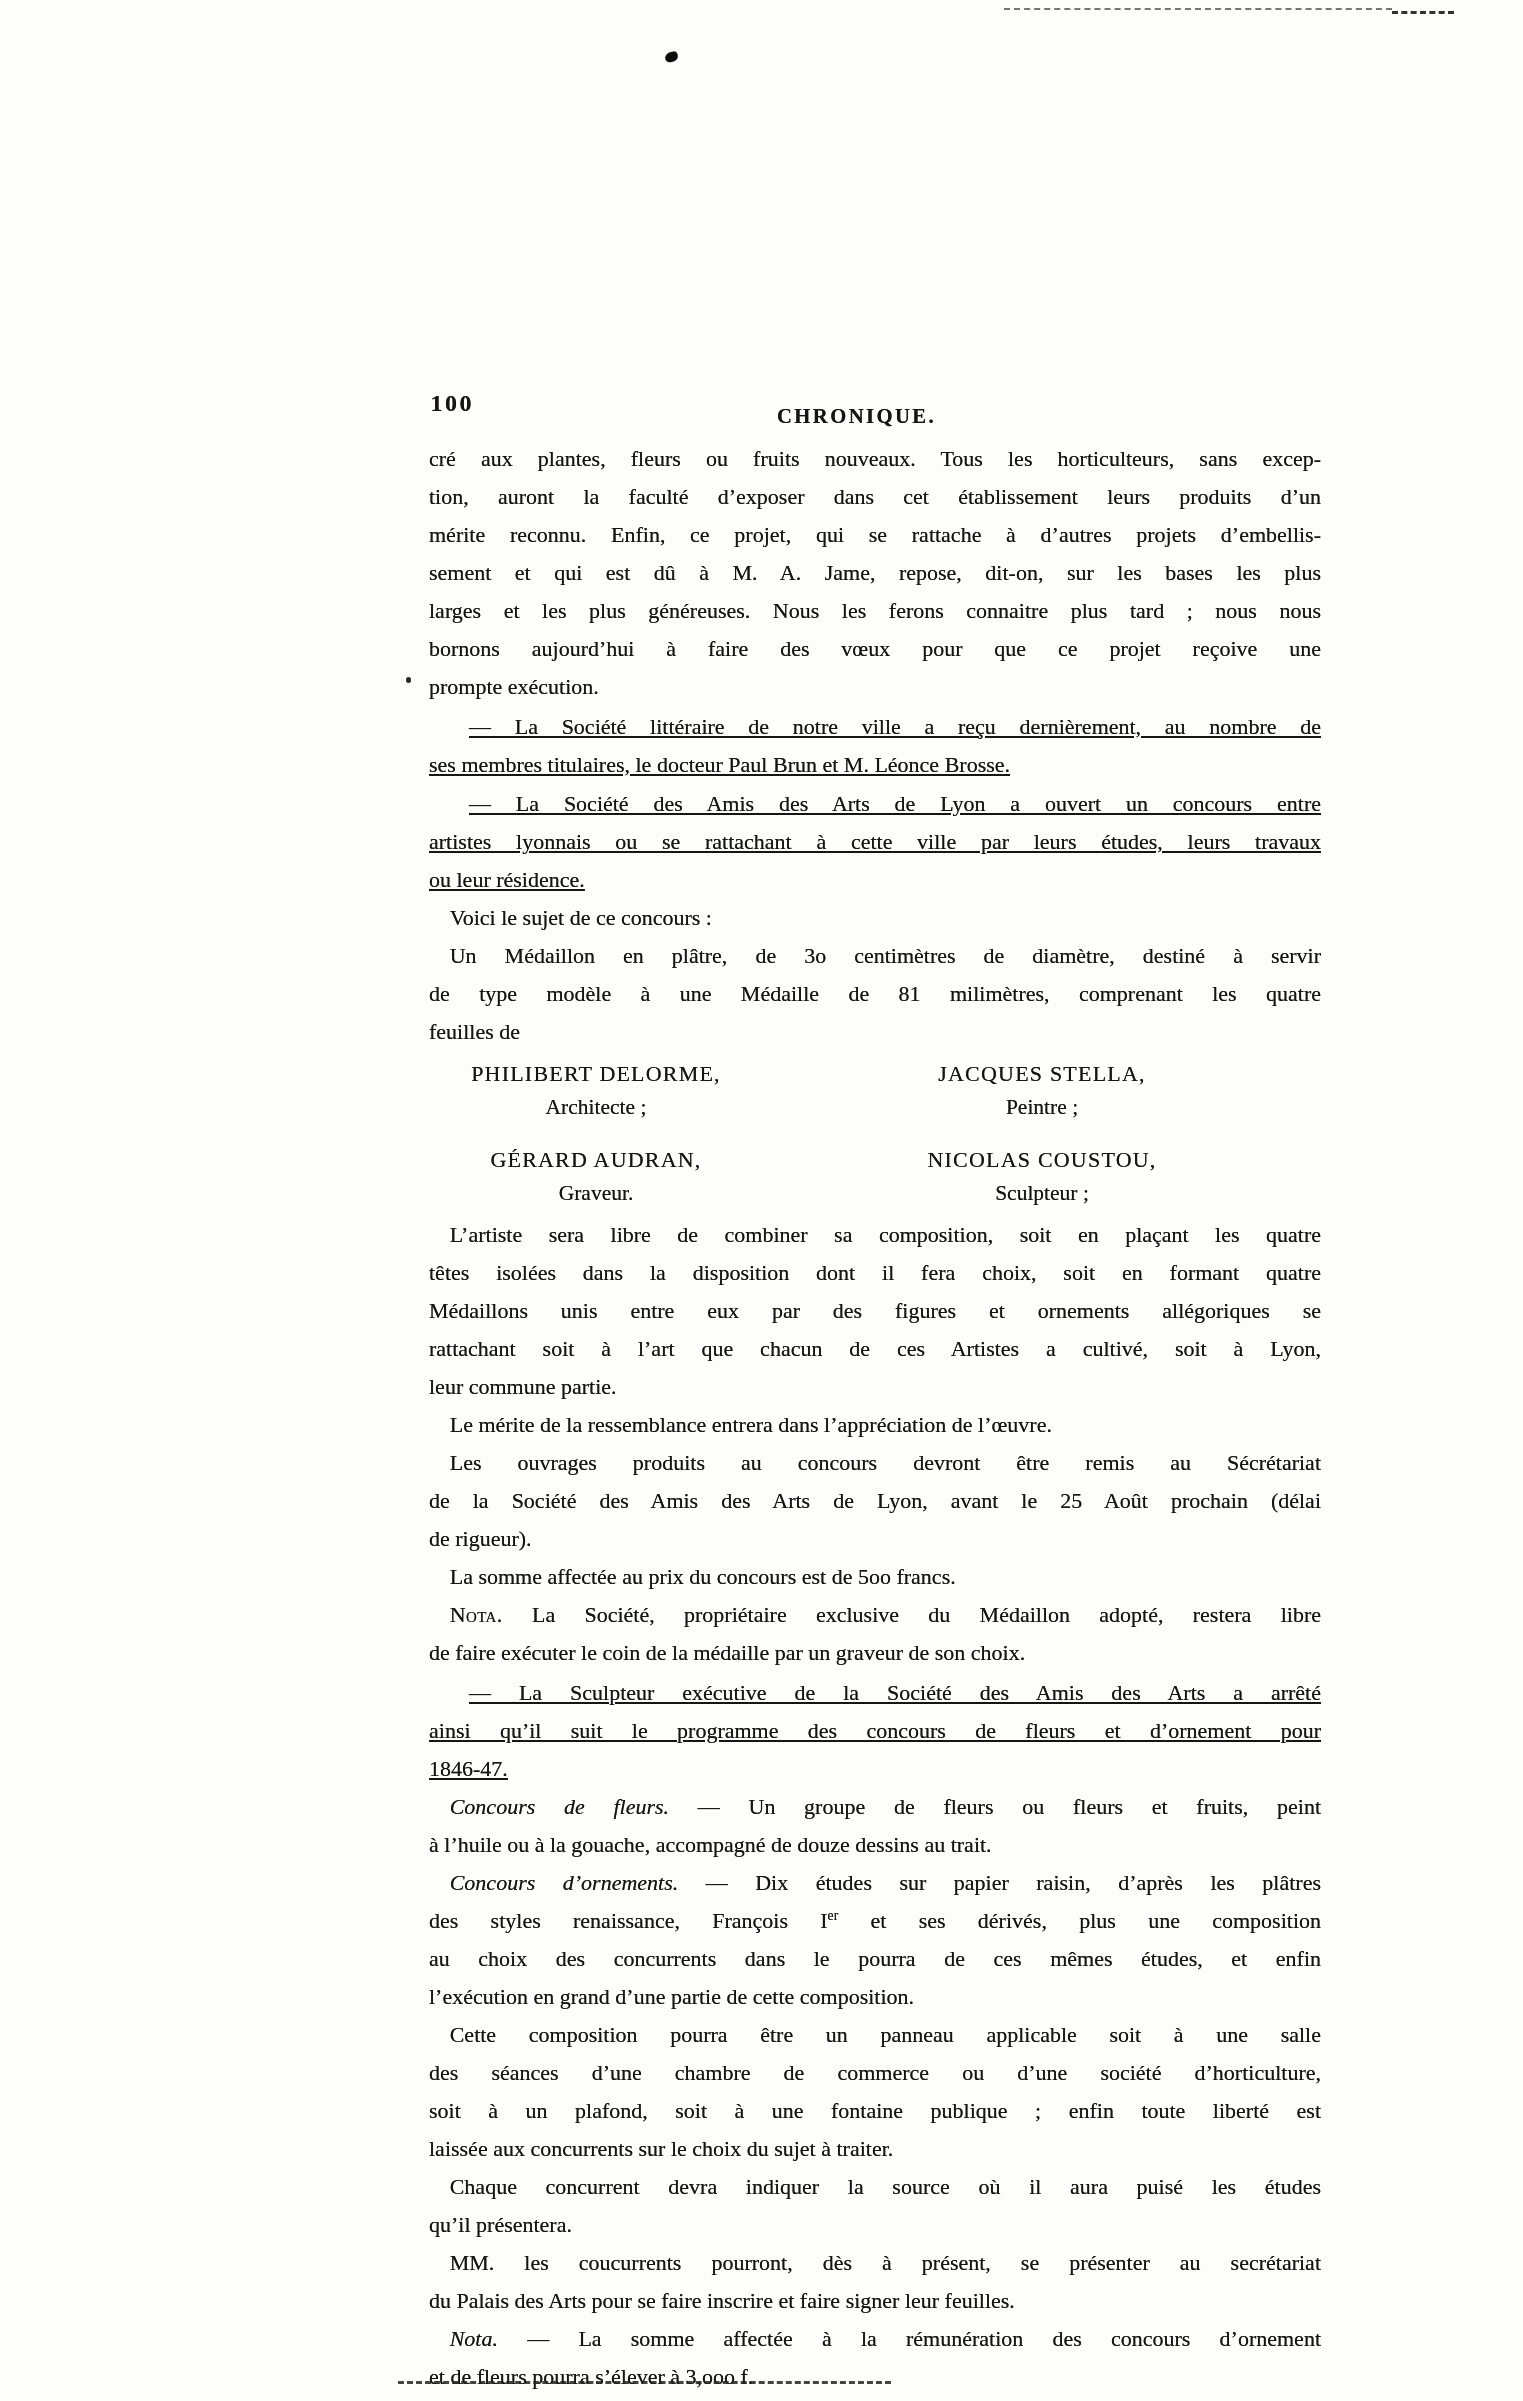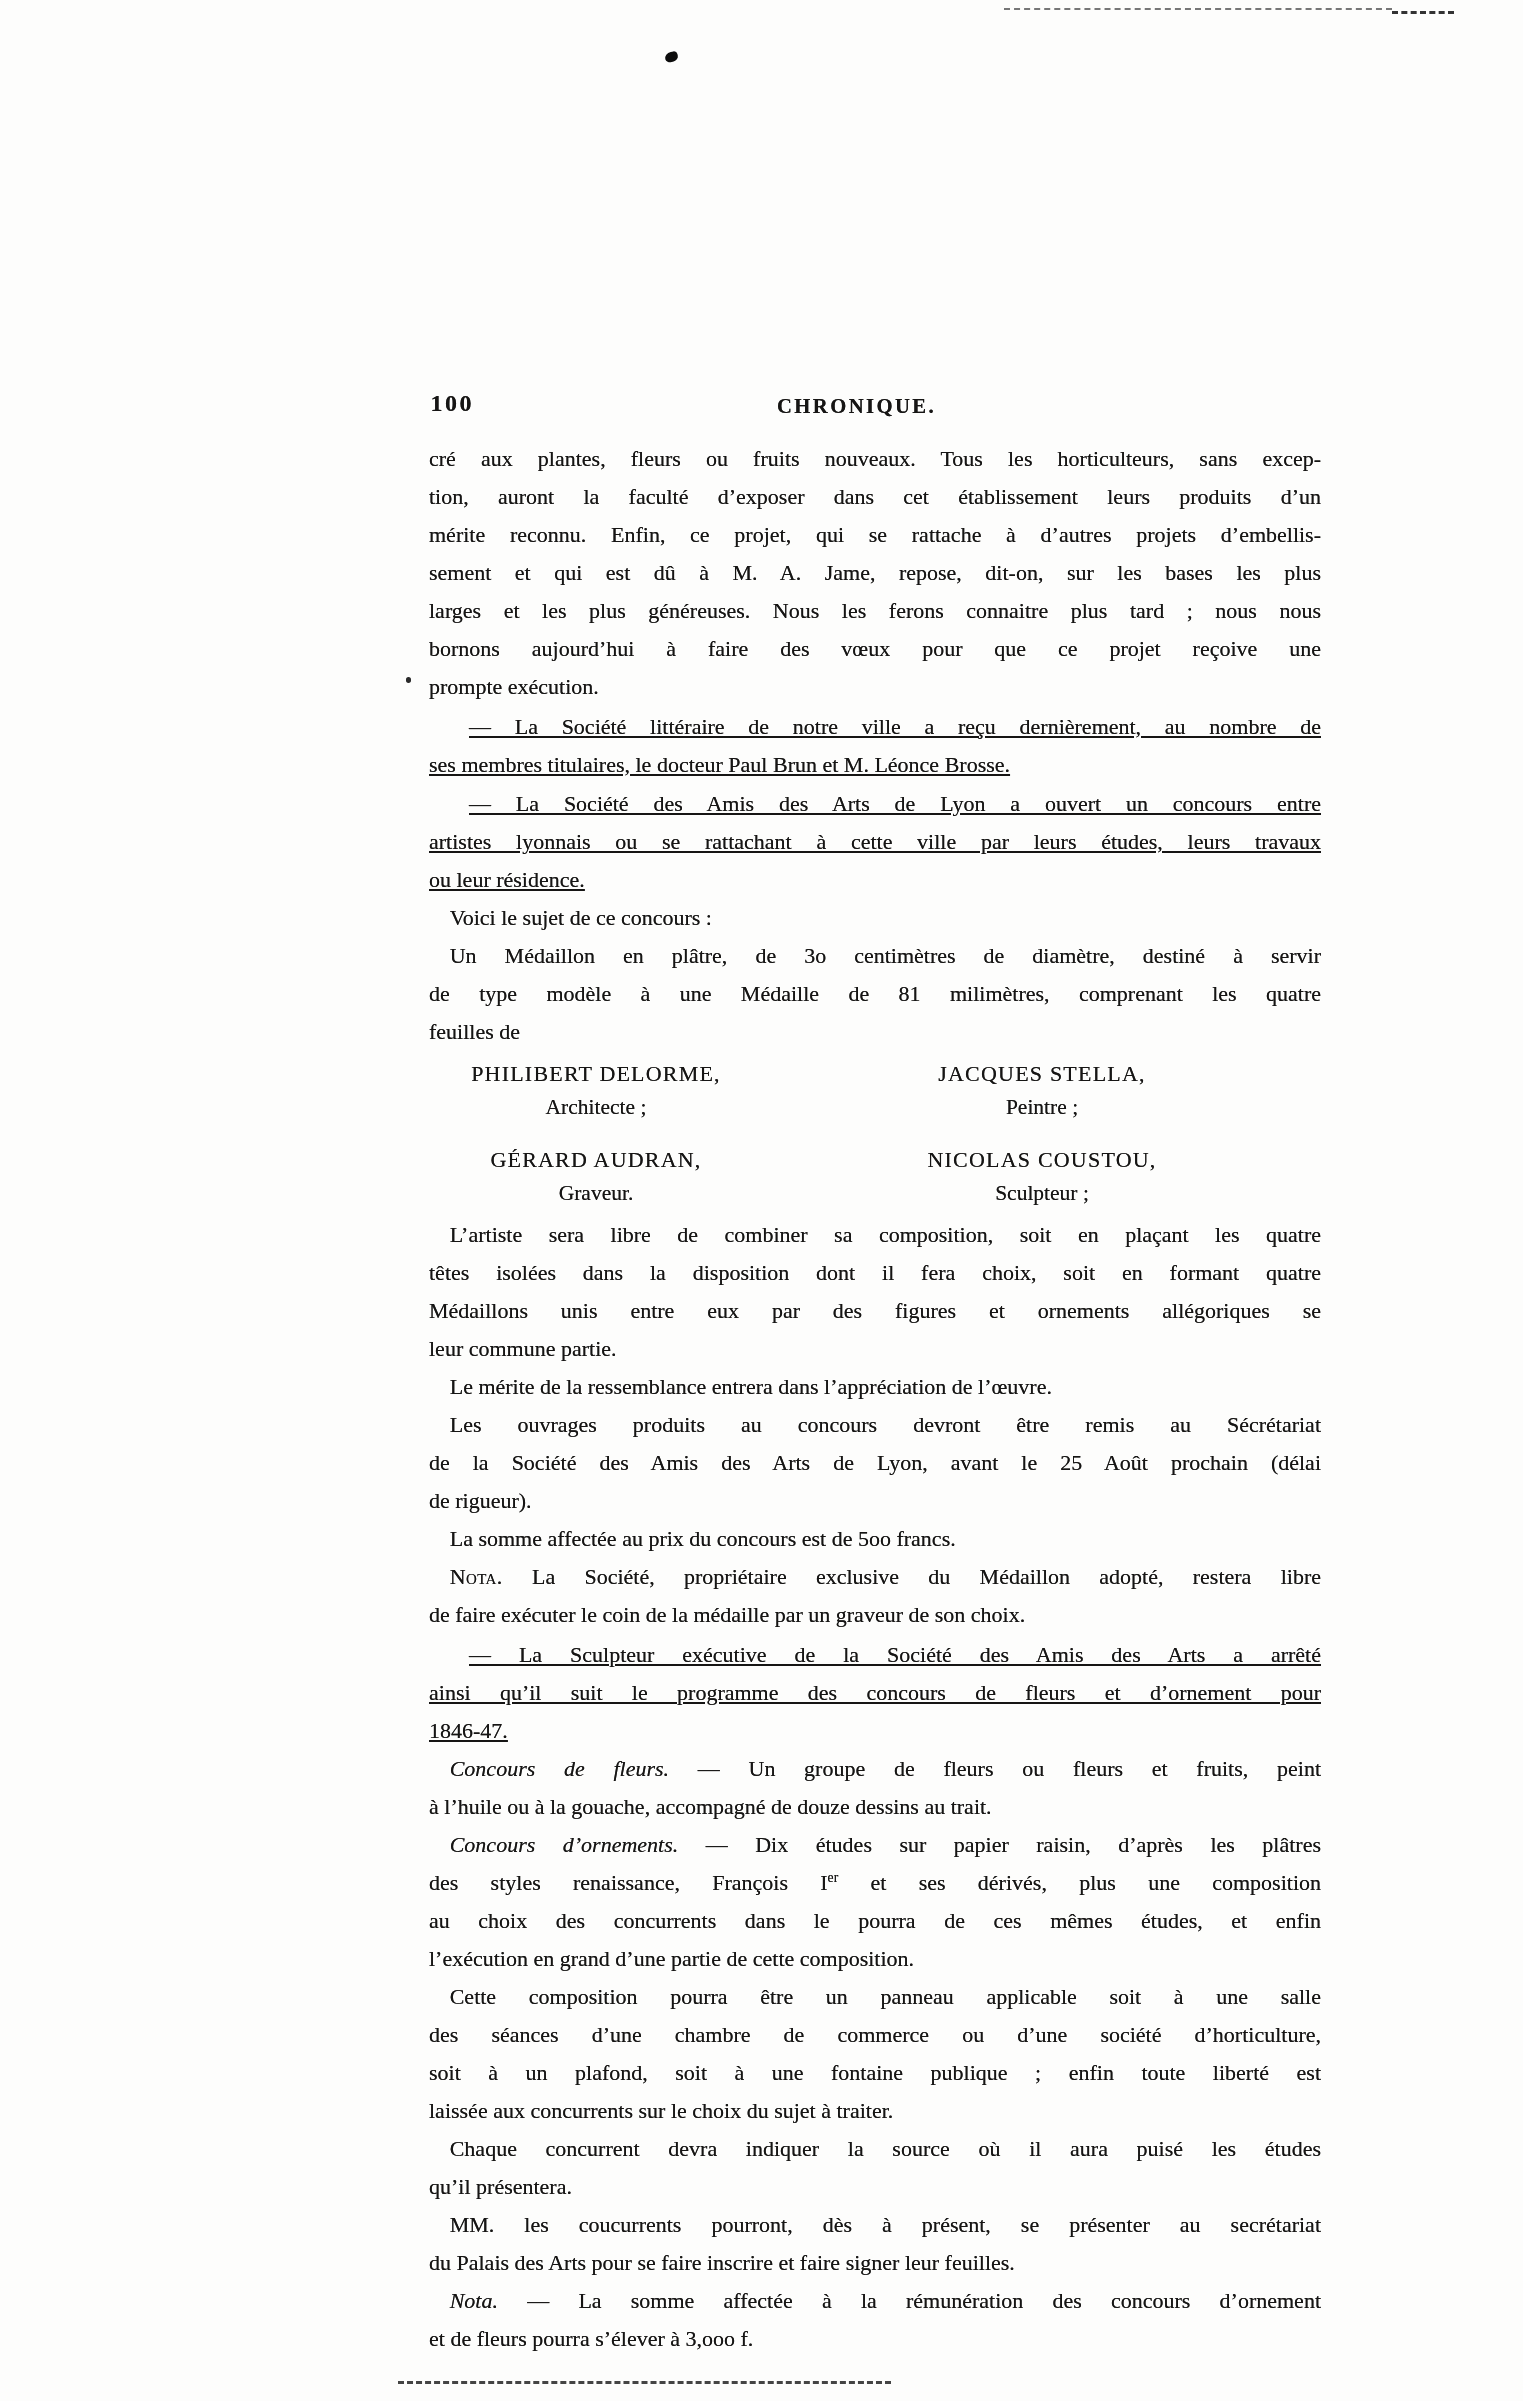--- a/index.html
+++ b/index.html
@@ -12,21 +12,21 @@
     font-family:"Liberation Serif","DejaVu Serif",serif;
   }
   
   .page-header{position:absolute;top:390px;left:429px;width:892px;height:33px;}
   .page-number{
     position:absolute;left:1.6px;top:0;
     font-size:24px;font-weight:bold;letter-spacing:2.4px;
     text-shadow:0 0 0.5px rgba(0,0,0,.75);
   }
   .running-title{
-    position:absolute;left:0;right:37px;top:5px;
+    position:absolute;left:0;right:37px;top:15px;
     text-align:center;
     font-size:20.7px;font-weight:bold;letter-spacing:2.4px;
     text-shadow:0 0 0.5px rgba(0,0,0,.75);
   }
   
   .text-block{
     position:absolute;top:436px;left:429px;width:892px;
     font-size:22px;line-height:30px;
     text-shadow:0 0 0.4px rgba(0,0,0,.7);
   }
@@ -126,20 +126,21 @@
         </div>
         <div class="entry">
           <div class="a-name">NICOLAS COUSTOU,</div>
           <div class="a-role">Sculpteur ;</div>
         </div>
       </div>
       <div class="para indent">
         <div class="line">L’artiste sera libre de combiner sa composition, soit en plaçant les quatre</div>
         <div class="line">têtes isolées dans la disposition dont il fera choix, soit en formant quatre</div>
         <div class="line">Médaillons unis entre eux par des figures et ornements allégoriques se</div>
+        <div class="line">rattachant soit à l’art que chacun de ces Artistes a cultivé, soit à Lyon,</div>
         <div class="line last">leur commune partie.</div>
       </div>
       <div class="para indent">
         <div class="line last">Le mérite de la ressemblance entrera dans l’appréciation de l’œuvre.</div>
       </div>
       <div class="para indent">
         <div class="line">Les ouvrages produits au concours devront être remis au Sécrétariat</div>
         <div class="line">de la Société des Amis des Arts de Lyon, avant le 25 Août prochain (délai</div>
         <div class="line last">de rigueur).</div>
       </div>

